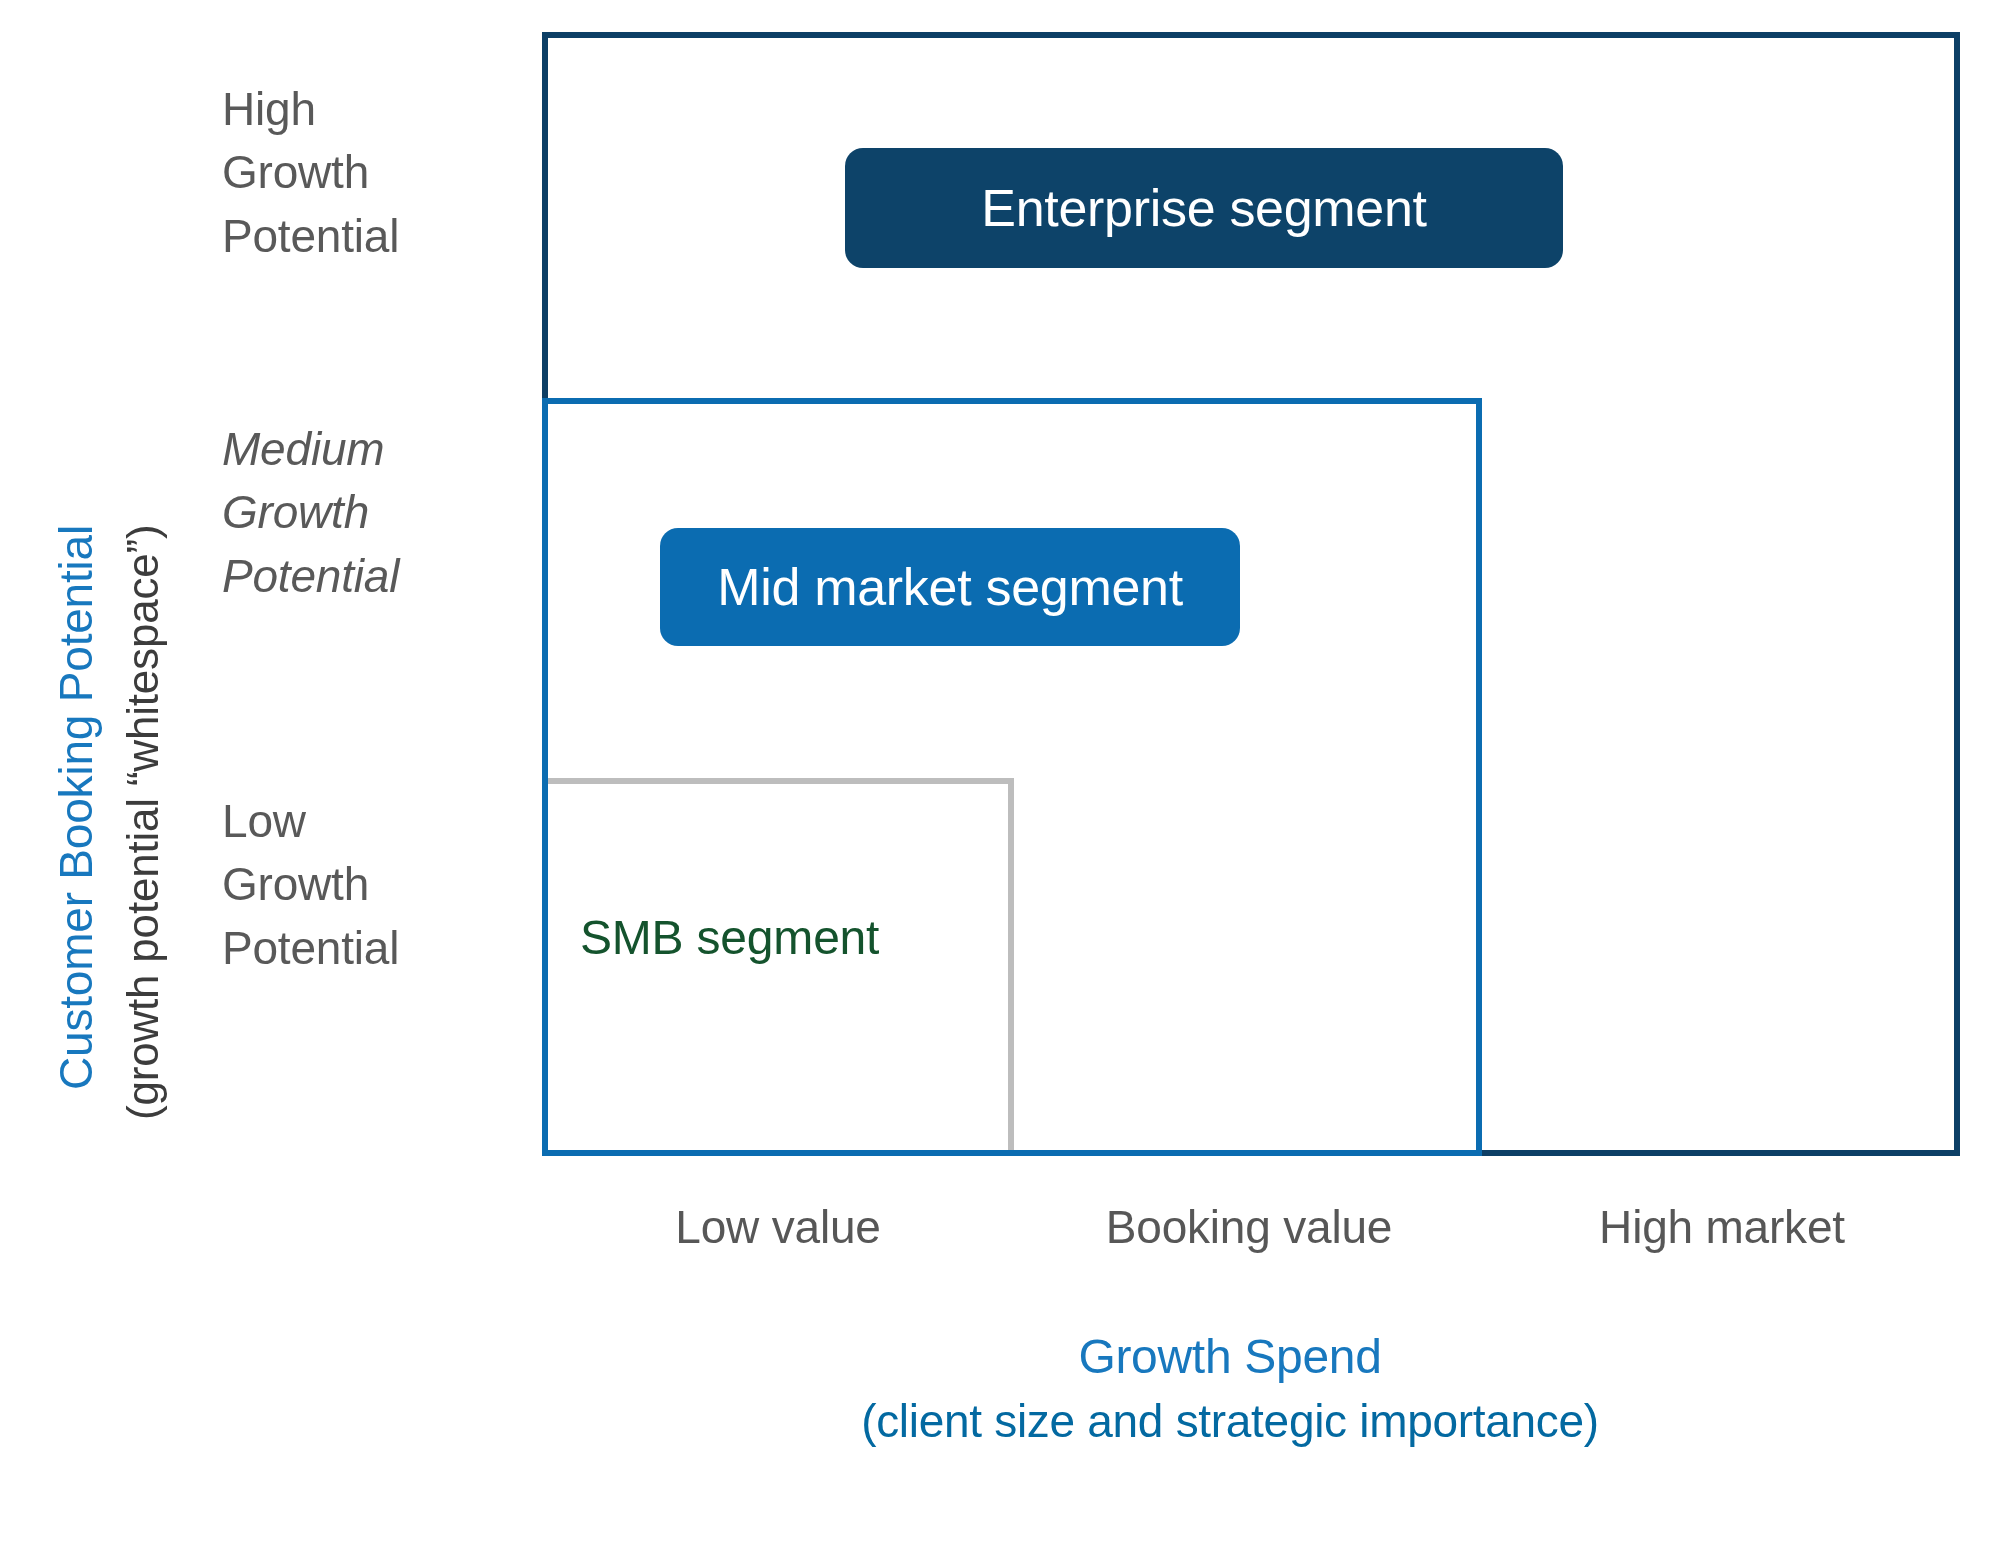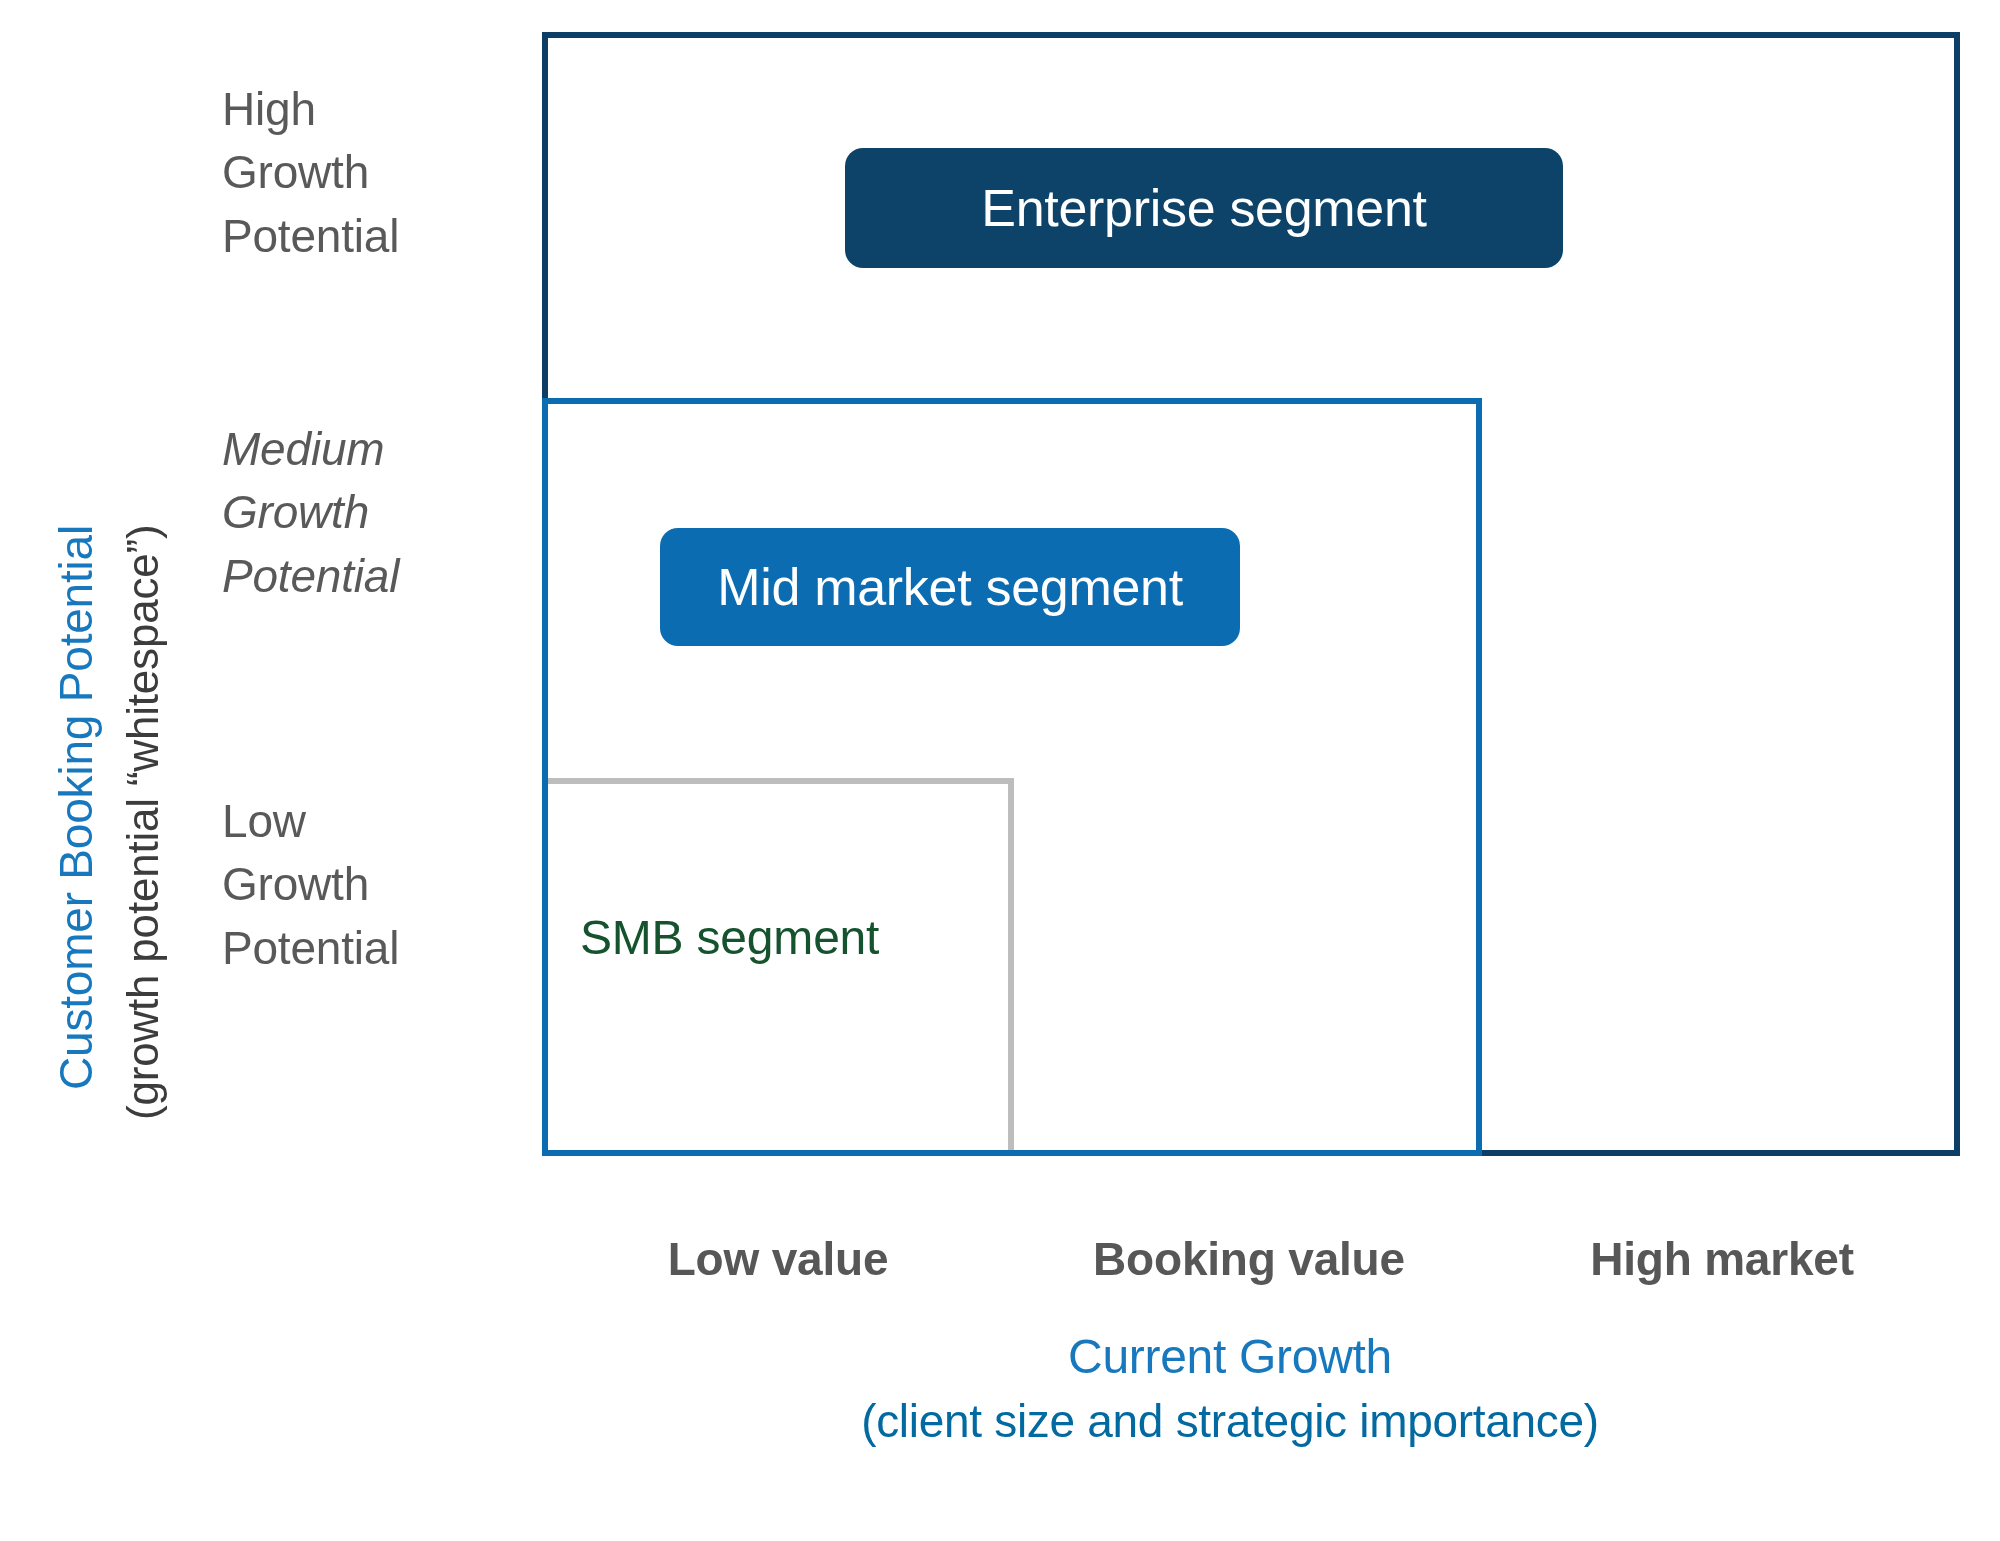--- a/index.html
+++ b/index.html
@@ -81,24 +81,23 @@
     letter-spacing: -0.2px;
   }
   .ytick-high   { top: 78px; }
   .ytick-medium { top: 418px; font-style: italic; }
   .ytick-low    { top: 790px; }
 
   
   .xticks {
     position: absolute;
     left: 542px;
-    top: 1232px;
+    top: 1200px;
     width: 1418px;
     display: flex;
-    font-weight: bold;
   }
   .xtick {
     font-size: 46px;
     color: #575757;
     text-align: center;
     letter-spacing: -0.2px;
   }
   .xtick-low    { width: 472px; }
   .xtick-medium { width: 470px; }
   .xtick-high   { width: 476px; }
@@ -218,17 +217,17 @@
 
   <div class="label-smb">SMB segment</div>
 
   <div class="xticks">
     <div class="xtick xtick-low">Low value</div>
     <div class="xtick xtick-medium">Booking value</div>
     <div class="xtick xtick-high">High market</div>
   </div>
 
   <div class="x-title-block">
-    <div class="x-title-main">Current Growth</div>
+    <div class="x-title-main">Growth Spend</div>
     <div class="x-title-sub">(client size and strategic importance)</div>
   </div>
 
 </div>
 
 </body></html>

